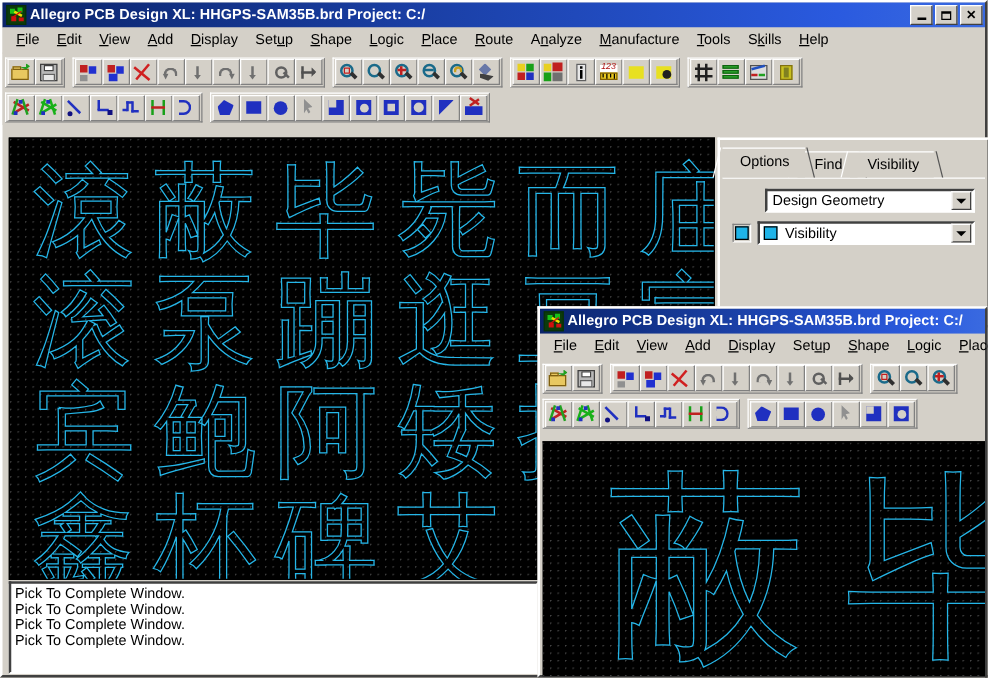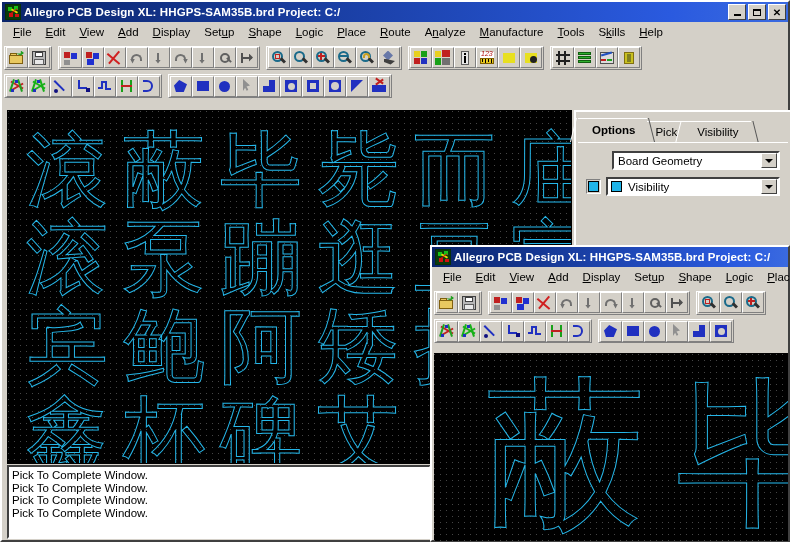--- a/index.html
+++ b/index.html
@@ -68,21 +68,21 @@
          border-top-color:#fff;border-left-color:#fff;border-right-color:#404040;border-bottom-color:#404040;
          box-sizing:border-box;}
   .tabstrip{position:relative;height:26px;margin:4px 0 0 2px;display:flex;align-items:flex-end;}
   .tab{position:relative;height:21px;padding:0 12px 0 14px;background:#d4d0c8;
        display:flex;align-items:center;font-size:11.5px;color:#000;margin-right:-6px;}
   .tab:before{content:"";position:absolute;left:0;top:0;bottom:0;right:0;
        border-top:1px solid #fff;}
   .tab .sk{position:absolute;top:0;bottom:0;width:10px;}
   .tab .sk.l{left:-5px;border-left:1px solid #fff;transform:skewX(-14deg);}
   .tab .sk.r{right:-5px;border-right:1px solid #555;transform:skewX(14deg);}
-  .tab.active{height:24px;z-index:3;font-weight:bold;}
+  .tab.active{height:24px;z-index:3;font-weight:normal;}
   .panel-body{padding:8px 10px 0 10px;}
   .panel-label{font-size:11.5px;color:#000;margin-bottom:9px;}
   .combo{height:19px;background:#fff;border:2px solid #808080;
          border-top-color:#404040;border-left-color:#404040;border-right-color:#fff;border-bottom-color:#fff;
          display:flex;align-items:center;box-sizing:border-box;}
   .combo .ctext{flex:1 1 auto;padding-left:4px;font-size:11.5px;color:#000;white-space:nowrap;overflow:hidden;}
   .combo .arrow{width:16px;height:15px;margin-right:1px;background:#d4d0c8;flex:0 0 auto;
         border:1px solid #d4d0c8;border-top-color:#fff;border-left-color:#fff;
         border-right-color:#404040;border-bottom-color:#404040;
         display:flex;align-items:center;justify-content:center;box-sizing:border-box;}
@@ -502,35 +502,35 @@
 
     <div class="panel" style="left:572px;top:108px;width:218px;height:152px;">
       <div class="tabstrip" id="panel-tabs">
           <div class="tab active">
             <span class="sk l"></span>
             <span>Options</span>
             <span class="sk r"></span>
           </div>
           <div class="tab">
             <span class="sk l"></span>
-            <span>Pick</span>
+            <span>Find</span>
             <span class="sk r"></span>
           </div>
           <div class="tab">
             <span class="sk l"></span>
             <span>Visibility</span>
             <span class="sk r"></span>
           </div>
         </div>
       <div style="height:1px;background:#fff;margin:0 2px;"></div>
       <div class="panel-body">
         <div style="display:flex;align-items:center;">
           <div style="width:26px;"></div>
           <div class="combo" style="flex:1 1 auto;">
-            <span class="ctext">Board Geometry</span>
+            <span class="ctext">Design Geometry</span>
             <span class="arrow">
                 <span class="tri"></span>
               </span>
           </div>
         </div>
         <div class="row">
           <div class="swatch-btn">
             <span class="swatch"></span>
           </div>
           <div class="combo" style="flex:1 1 auto;">

